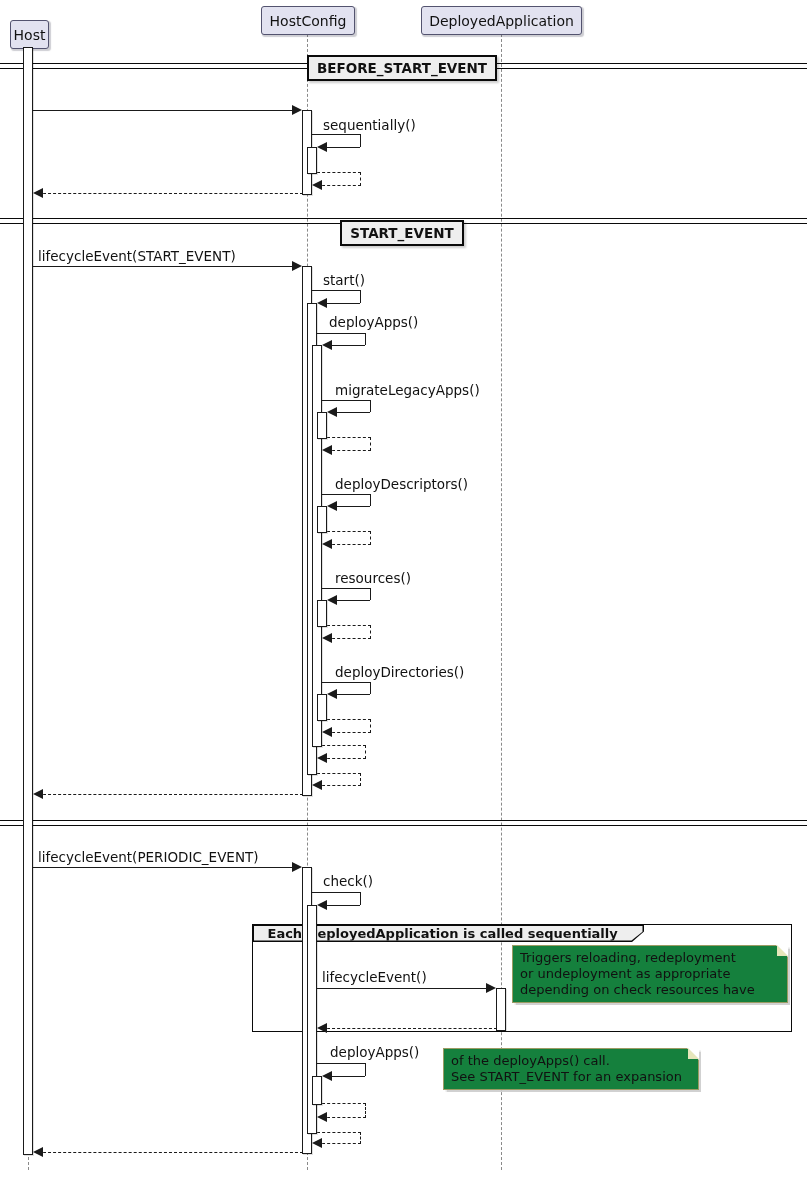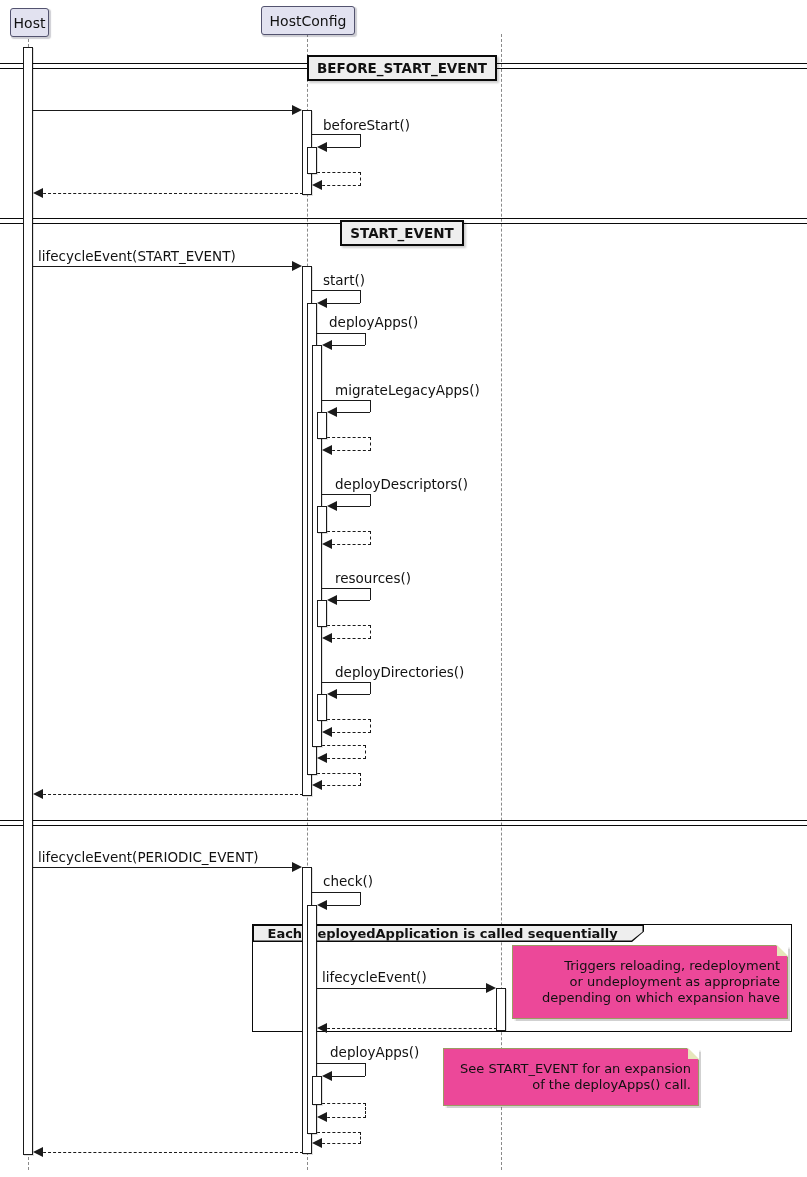--- a/index.html
+++ b/index.html
@@ -40,42 +40,45 @@
   }
   
   .g-frame{position:absolute;border:1.7px solid #0a0a0a;background:transparent;}
   .gh-outer{position:absolute;background:#0a0a0a;
     clip-path:polygon(0 0,100% 0,100% 42%,calc(100% - 12px) 100%,0 100%);}
   .gh-inner{position:absolute;left:1.5px;top:1.5px;right:1.5px;bottom:1.5px;background:#EEEEEE;
     clip-path:polygon(0 0,100% 0,100% 42%,calc(100% - 11px) 100%,0 100%);
     display:flex;align-items:center;font-weight:bold;font-size:13px;padding-left:14px;
     white-space:nowrap;}
   
-  .note{position:absolute;background:#ec4899;border:1px solid #9b9b63;
-        font-size:13px;line-height:16px;padding:12px 7px;box-shadow:1.5px 1.5px 1px rgba(0,0,0,.18);text-align:right;}
+  .note{position:absolute;background:#15803d;border:1px solid #9b9b63;
+        font-size:13px;line-height:16px;padding:4px 7px;box-shadow:1.5px 1.5px 1px rgba(0,0,0,.18);}
   .note::before{content:"";position:absolute;top:-1px;right:-1px;width:0;height:0;
         border-top:12px solid #fff;border-left:12px solid transparent;}
   .note::after{content:"";position:absolute;top:-1px;right:-1px;width:0;height:0;
         border-bottom:11px solid #e6e6bb;border-right:11px solid transparent;}
   .nline{white-space:nowrap;}
 </style>
 </head>
 <body>
 
 <div class="canvas">
 
   <div class="lifeline" style="left:28px;top:34px;height:1136px"></div>
   <div class="lifeline" style="left:307px;top:34px;height:1136px"></div>
   <div class="lifeline" style="left:501px;top:34px;height:1136px"></div>
 
-  <div class="p-box" style="left:10px;top:8px;width:37px;height:27px">
+  <div class="p-box" style="left:10px;top:20px;width:37px;height:27px">
     <span>Host</span>
   </div>
   <div class="p-box" style="left:261px;top:6px;width:92px;height:27px">
     <span>HostConfig</span>
+  </div>
+  <div class="p-box" style="left:421px;top:6px;width:159px;height:27px">
+    <span>DeployedApplication</span>
   </div>
 
   <div class="dl" style="top:63px"></div>
   <div class="dl" style="top:68px"></div>
   <div class="divider-box" style="left:307px;top:55px;width:186px;height:22px">
     <span>BEFORE_START_EVENT</span>
   </div>
 
   <div class="dl" style="top:218px"></div>
   <div class="dl" style="top:223px"></div>
@@ -92,21 +95,21 @@
       <span>Each DeployedApplication is called sequentially</span>
     </div>
   </div>
 
   <div class="bar" style="left:23px;top:47px;height:1106px"></div>
 
   <div class="hl" style="left:33px;top:110px;width:260px"></div>
   <div class="arr-r" style="left:292px;top:105px"></div>
   <div class="bar" style="left:302px;top:110px;height:83px"></div>
 
-  <span class="mlabel" style="left:323px;top:117px">beforeStart()</span>
+  <span class="mlabel" style="left:323px;top:117px">sequentially()</span>
   <div class="hl" style="left:311px;top:134px;width:49px"></div>
   <div class="vl" style="left:360px;top:134px;height:13px"></div>
   <div class="hl" style="left:327px;top:147px;width:33px"></div>
   <div class="arr-l" style="left:317px;top:142px"></div>
   <div class="bar" style="left:307px;top:147px;height:25px"></div>
 
   <div class="hl dash" style="left:317px;top:172px;width:43px"></div>
   <div class="vl dash" style="left:360px;top:172px;height:13px"></div>
   <div class="hl dash" style="left:322px;top:185px;width:38px"></div>
   <div class="arr-l" style="left:312px;top:180px"></div>
@@ -205,33 +208,33 @@
   <span class="mlabel" style="left:322px;top:969px">lifecycleEvent()</span>
   <div class="hl" style="left:317px;top:988px;width:170px"></div>
   <div class="arr-r" style="left:486px;top:983px"></div>
   <div class="bar" style="left:496px;top:988px;height:41px"></div>
   <div class="hl dash" style="left:327px;top:1028px;width:169px"></div>
   <div class="arr-l" style="left:317px;top:1023px"></div>
 
   <div class="note" style="left:512px;top:945px;width:260px">
     <div class="nline">Triggers reloading, redeployment</div>
     <div class="nline">or undeployment as appropriate</div>
-    <div class="nline">depending on which expansion have</div>
+    <div class="nline">depending on check resources have</div>
   </div>
 
   <span class="mlabel" style="left:330px;top:1044px">deployApps()</span>
   <div class="hl" style="left:317px;top:1063px;width:48px"></div>
   <div class="vl" style="left:365px;top:1063px;height:13px"></div>
   <div class="hl" style="left:332px;top:1076px;width:33px"></div>
   <div class="arr-l" style="left:322px;top:1071px"></div>
   <div class="bar" style="left:312px;top:1076px;height:27px"></div>
 
   <div class="note" style="left:443px;top:1048px;width:240px">
+    <div class="nline">of the deployApps() call.</div>
     <div class="nline">See START_EVENT for an expansion</div>
-    <div class="nline">of the deployApps() call.</div>
   </div>
 
   <div class="hl dash" style="left:322px;top:1103px;width:43px"></div>
   <div class="vl dash" style="left:365px;top:1103px;height:14px"></div>
   <div class="hl dash" style="left:327px;top:1117px;width:38px"></div>
   <div class="arr-l" style="left:317px;top:1112px"></div>
 
   <div class="hl dash" style="left:317px;top:1132px;width:43px"></div>
   <div class="vl dash" style="left:360px;top:1132px;height:11px"></div>
   <div class="hl dash" style="left:322px;top:1143px;width:38px"></div>

